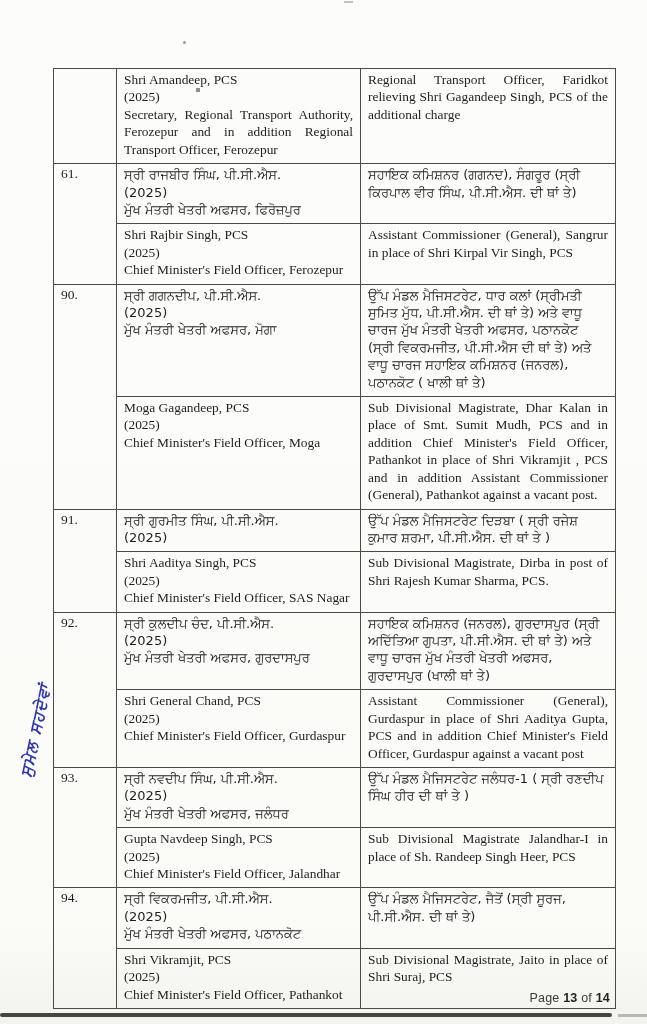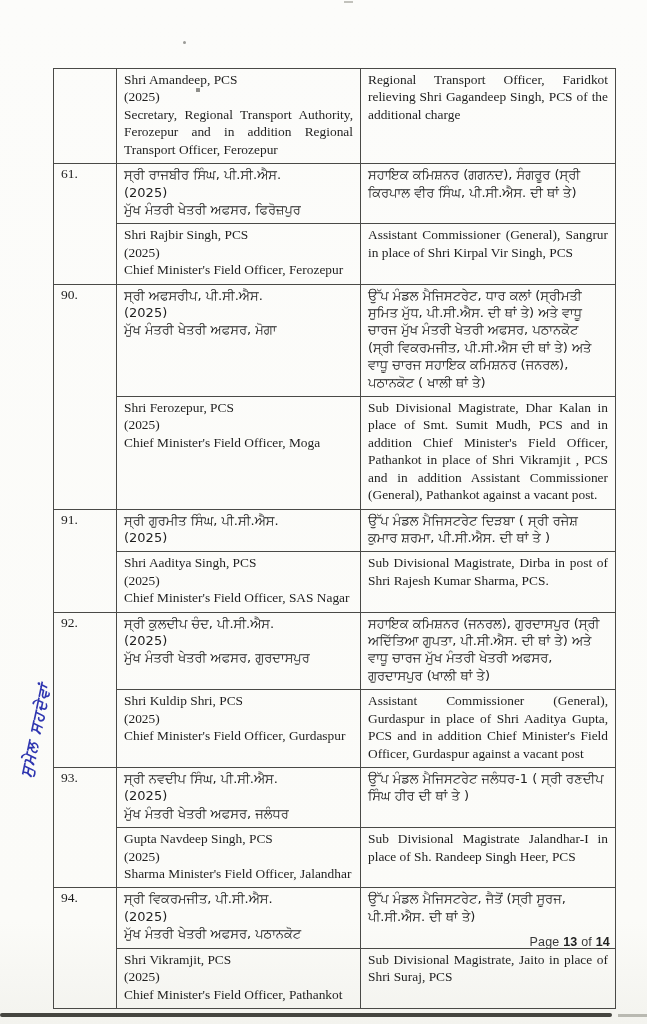--- a/index.html
+++ b/index.html
@@ -21,21 +21,21 @@
   }
   td.serial{width:48px;font-size:13.5px;padding-left:9px;padding-top:4px;font-family:"Liberation Serif",serif;}
   td.officer{width:229px;}
   td.posting{width:240px;margin-left:16px;}
   .en{font-family:"Liberation Serif",serif;font-size:13.4px;line-height:1.3;}
   .pa{font-family:"DejaVu Sans",sans-serif;font-size:13px;line-height:1.34;}
   .cell div{min-height:0;}
   .cell div:empty{display:none;}
   .just{text-align:justify;}
   .footer{
-    position:absolute;top:935px;right:37px;
+    position:absolute;top:991px;right:37px;
     font-family:"Liberation Sans",sans-serif;font-size:12.5px;color:#3a3a3a;
     letter-spacing:.2px;
   }
   .footer b{color:#222;}
   .margin-note{
     position:absolute;left:-39px;top:718px;width:156px;height:26px;
     transform:rotate(-78deg);transform-origin:center;
     font-family:"DejaVu Sans",sans-serif;font-style:italic;font-weight:bold;
     font-size:16px;color:#2e35b0;letter-spacing:1.5px;white-space:nowrap;
     text-align:center;
@@ -86,31 +86,31 @@
           <div>Chief Minister's Field Officer, Ferozepur</div>
         </td>
         <td class="posting cell en">
           <div class="just">Assistant Commissioner (General), Sangrur in place of Shri Kirpal Vir Singh, PCS</div>
         </td>
       </tr>
 
       <tr>
         <td class="serial cell" rowspan="2">90.</td>
         <td class="officer cell pa">
-          <div>ਸ੍ਰੀ ਅਫਸਰੀਪ, ਪੀ.ਸੀ.ਐਸ.</div>
+          <div>ਸ੍ਰੀ ਗਗਨਦੀਪ, ਪੀ.ਸੀ.ਐਸ.</div>
           <div>(2025)</div>
           <div>ਮੁੱਖ ਮੰਤਰੀ ਖੇਤਰੀ ਅਫਸਰ, ਮੋਗਾ</div>
         </td>
         <td class="posting cell pa">
           <div>ਉੱਪ ਮੰਡਲ ਮੈਜਿਸਟਰੇਟ, ਧਾਰ ਕਲਾਂ (ਸ੍ਰੀਮਤੀ ਸੁਮਿਤ ਮੁੱਧ, ਪੀ.ਸੀ.ਐਸ. ਦੀ ਥਾਂ ਤੇ) ਅਤੇ ਵਾਧੂ ਚਾਰਜ ਮੁੱਖ ਮੰਤਰੀ ਖੇਤਰੀ ਅਫਸਰ, ਪਠਾਨਕੋਟ (ਸ੍ਰੀ ਵਿਕਰਮਜੀਤ, ਪੀ.ਸੀ.ਐਸ ਦੀ ਥਾਂ ਤੇ) ਅਤੇ ਵਾਧੂ ਚਾਰਜ ਸਹਾਇਕ ਕਮਿਸ਼ਨਰ (ਜਨਰਲ), ਪਠਾਨਕੋਟ ( ਖਾਲੀ ਥਾਂ ਤੇ)</div>
         </td>
       </tr>
       <tr>
         <td class="officer cell en">
-          <div>Shri Ferozepur, PCS</div>
+          <div>Moga Gagandeep, PCS</div>
           <div>(2025)</div>
           <div>Chief Minister's Field Officer, Moga</div>
         </td>
         <td class="posting cell en">
           <div class="just">Sub Divisional Magistrate, Dhar Kalan in place of Smt. Sumit Mudh, PCS and in addition Chief Minister's Field Officer, Pathankot in place of Shri Vikramjit , PCS and in addition Assistant Commissioner (General), Pathankot against a vacant post.</div>
         </td>
       </tr>
 
       <tr>
         <td class="serial cell" rowspan="2">91.</td>
@@ -140,21 +140,21 @@
           <div>ਸ੍ਰੀ ਕੁਲਦੀਪ ਚੰਦ, ਪੀ.ਸੀ.ਐਸ.</div>
           <div>(2025)</div>
           <div>ਮੁੱਖ ਮੰਤਰੀ ਖੇਤਰੀ ਅਫਸਰ, ਗੁਰਦਾਸਪੁਰ</div>
         </td>
         <td class="posting cell pa">
           <div>ਸਹਾਇਕ ਕਮਿਸ਼ਨਰ (ਜਨਰਲ), ਗੁਰਦਾਸਪੁਰ (ਸ੍ਰੀ ਅਦਿੱਤਿਆ ਗੁਪਤਾ, ਪੀ.ਸੀ.ਐਸ. ਦੀ ਥਾਂ ਤੇ) ਅਤੇ ਵਾਧੂ ਚਾਰਜ ਮੁੱਖ ਮੰਤਰੀ ਖੇਤਰੀ ਅਫਸਰ, ਗੁਰਦਾਸਪੁਰ (ਖਾਲੀ ਥਾਂ ਤੇ)</div>
         </td>
       </tr>
       <tr>
         <td class="officer cell en">
-          <div>Shri Kuldip Shri, PCS</div>
+          <div>Shri General Chand, PCS</div>
           <div>(2025)</div>
           <div>Chief Minister's Field Officer, Gurdaspur</div>
         </td>
         <td class="posting cell en">
           <div class="just">Assistant Commissioner (General), Gurdaspur in place of Shri Aaditya Gupta, PCS and in addition Chief Minister's Field Officer, Gurdaspur against a vacant post</div>
         </td>
       </tr>
 
       <tr>
         <td class="serial cell" rowspan="2">93.</td>
@@ -164,21 +164,21 @@
           <div>ਮੁੱਖ ਮੰਤਰੀ ਖੇਤਰੀ ਅਫਸਰ, ਜਲੰਧਰ</div>
         </td>
         <td class="posting cell pa">
           <div>ਉੱਪ ਮੰਡਲ ਮੈਜਿਸਟਰੇਟ ਜਲੰਧਰ-1 ( ਸ੍ਰੀ ਰਣਦੀਪ ਸਿੰਘ ਹੀਰ ਦੀ ਥਾਂ ਤੇ )</div>
         </td>
       </tr>
       <tr>
         <td class="officer cell en">
           <div>Gupta Navdeep Singh, PCS</div>
           <div>(2025)</div>
-          <div>Sharma Minister's Field Officer, Jalandhar</div>
+          <div>Chief Minister's Field Officer, Jalandhar</div>
         </td>
         <td class="posting cell en">
           <div class="just">Sub Divisional Magistrate Jalandhar-I in place of Sh. Randeep Singh Heer, PCS</div>
         </td>
       </tr>
 
       <tr>
         <td class="serial cell" rowspan="2">94.</td>
         <td class="officer cell pa">
           <div>ਸ੍ਰੀ ਵਿਕਰਮਜੀਤ, ਪੀ.ਸੀ.ਐਸ.</div>

